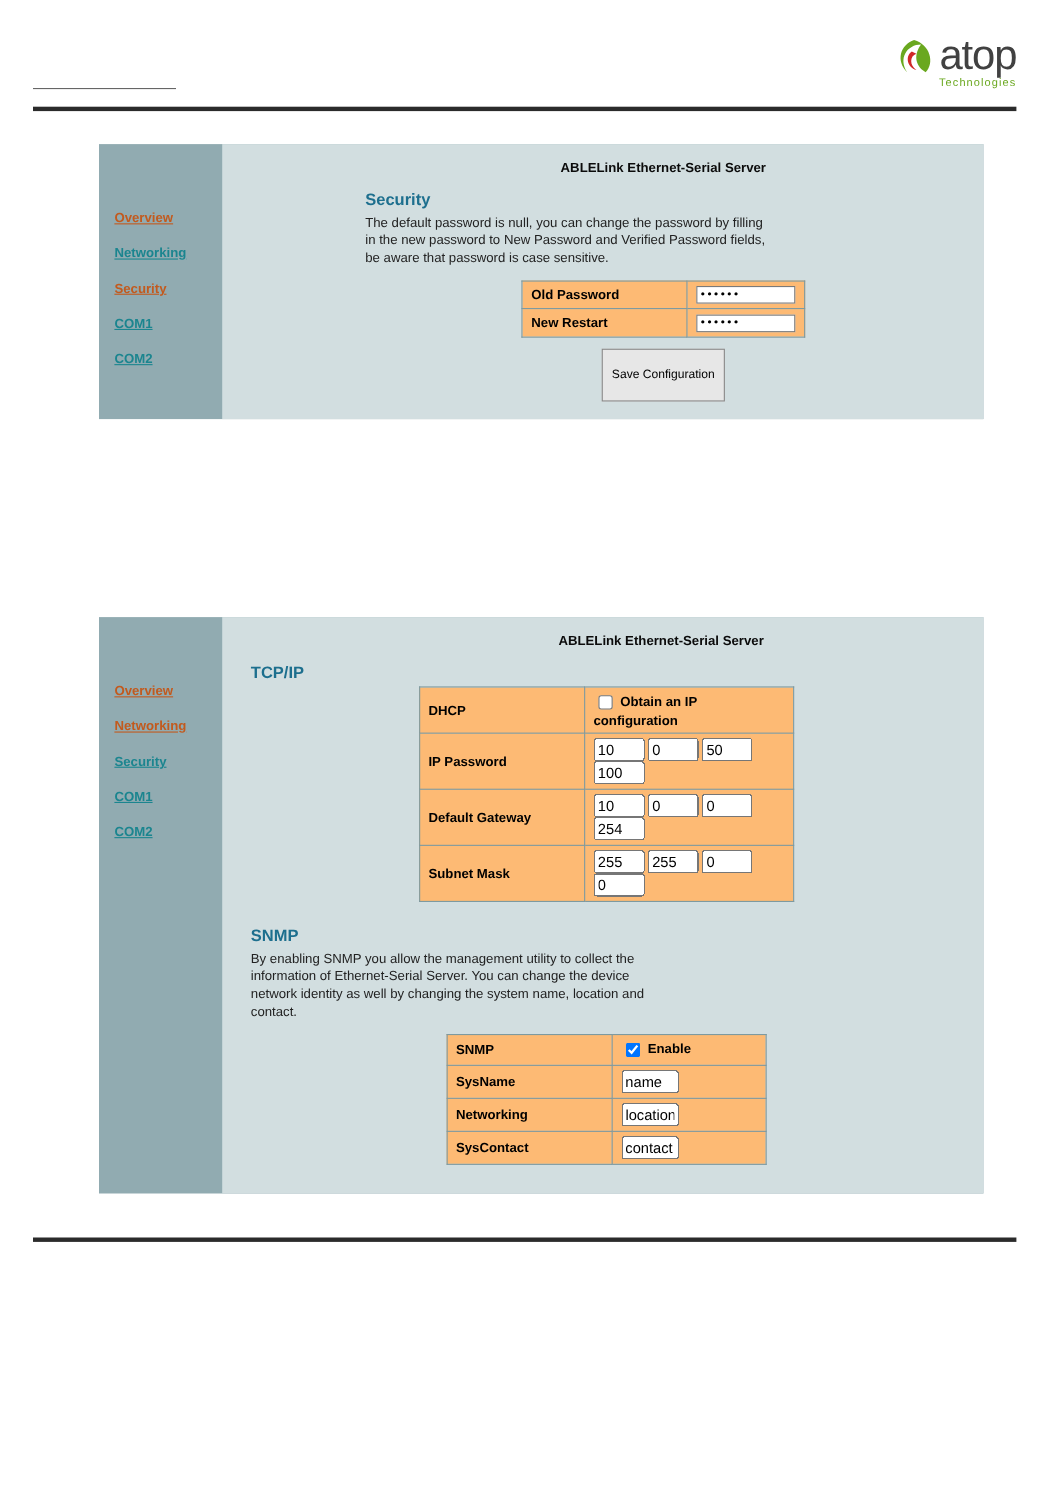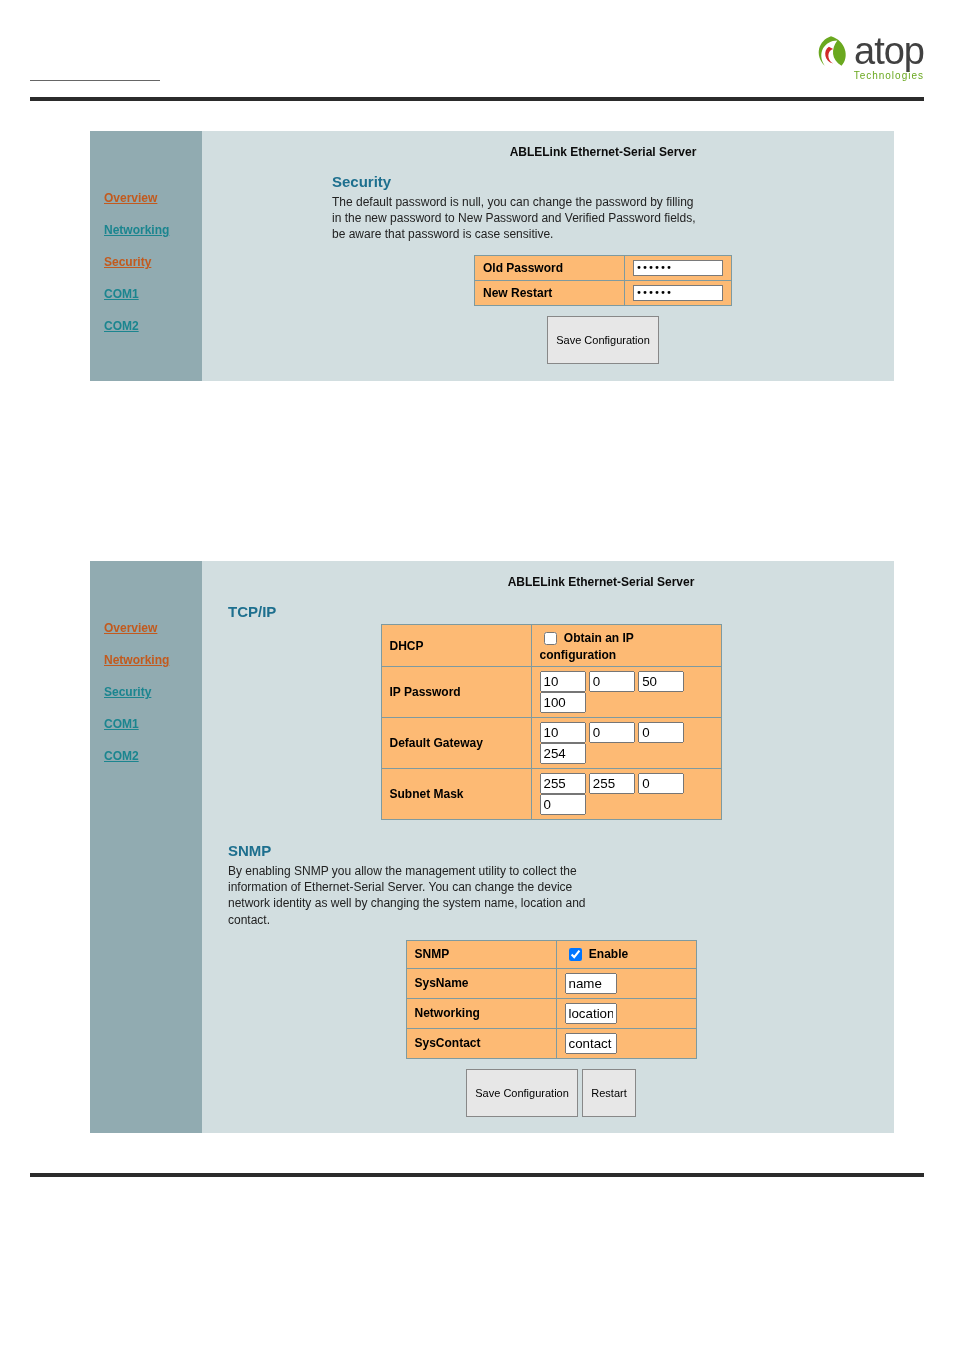--- a/index.html
+++ b/index.html
@@ -249,23 +249,19 @@
           <tr>
             <td class="label">Networking</td>
             <td><input class="sys" value="location" style=""></td>
           </tr>
           <tr>
             <td class="label">SysContact</td>
             <td><input class="sys" value="contact" style=""></td>
           </tr>
         </tbody>
           </table>
-        <div class="btn-row">
-          <button class="formbtn">Save Configuration</button>
-          <button class="formbtn">Restart</button>
-        </div>
       </div>
     </div>
 
   </div>
 
   <hr class="thick-rule bottom">
 </div>
 
 </body></html>

